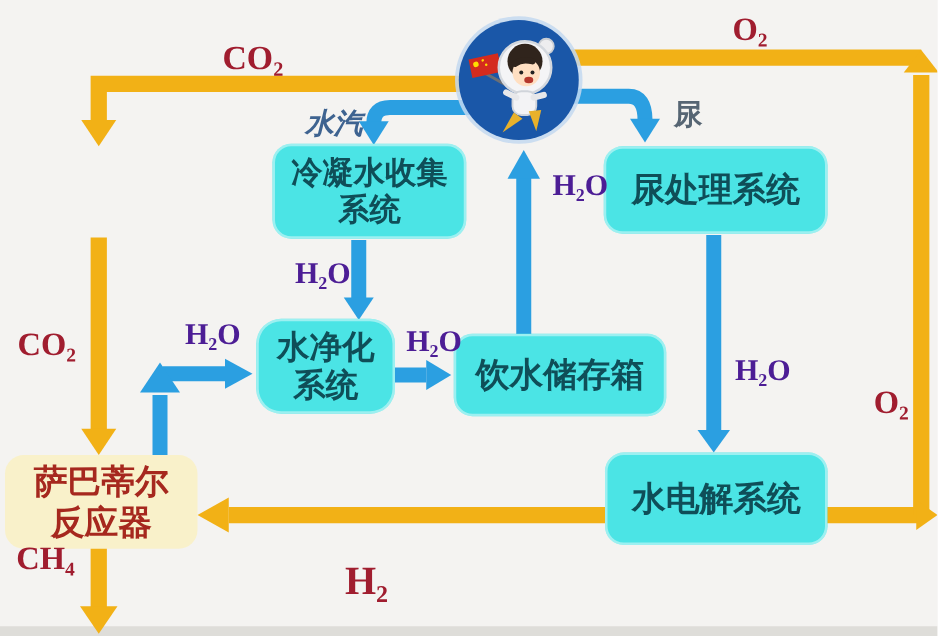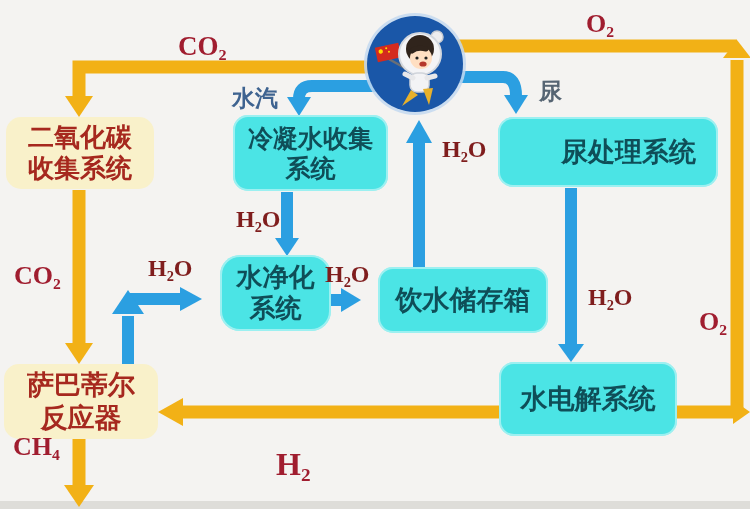--- a/index.html
+++ b/index.html
@@ -9,28 +9,28 @@
     background:#F4F3F1; overflow:hidden;
   }
   #flow-svg { position:absolute; left:0; top:0; z-index:1; }
   .box {
     position:absolute; z-index:2;
     display:flex; align-items:center; justify-content:center;
     text-align:center; font-weight:bold; white-space:pre-line;
     border-radius:15px; line-height:1.2;
     font-family:"Liberation Sans", sans-serif;
   }
-  .cyan  { background:#4BE4E5; color:#0F4E58; box-shadow: inset 0 0 0 2px rgba(255,255,255,.45); margin-left: 15px; }
+  .cyan  { background:#4BE4E5; color:#0F4E58; box-shadow: inset 0 0 0 2px rgba(255,255,255,.45); }
   .cream { background:#F9F1CA; color:#A6281E; }
   .label {
     position:absolute; z-index:3; font-weight:bold;
     font-family:"Liberation Serif", serif; white-space:nowrap;
   }
   .red    { color:#A01D2F; }
-  .blue   { color:#7f1d1d; }
+  .blue   { color:#4c1d95; }
   .slate  { color:#3E6390; font-family:"Liberation Sans", sans-serif; }
   .gray   { color:#566573; font-family:"Liberation Sans", sans-serif; }
   #astronaut {
     position:absolute; z-index:4; left:367px; top:16px;
     width:96px; height:96px; border-radius:50%;
     background:#1A57A8;
     box-shadow:0 0 0 3px rgba(195,216,240,.85);
   }
   .bottom-strip {
     position:absolute; left:0; top:501px; width:750px; height:8px;
@@ -78,39 +78,37 @@
       <polygon points="504,95 528,95 516,114"></polygon>
       <polygon points="406,143 432,143 419,120"></polygon>
       <polygon points="275,238 299,238 287,256"></polygon>
       <polygon points="341,288 341,312 361,300"></polygon>
       <polygon points="112,314 144,314 128,290"></polygon>
       <polygon points="180,287 180,311 202,299"></polygon>
       <polygon points="558,344 584,344 571,362"></polygon>
     </g>
   </svg>
 
-  <div class="box cream" style="left:6px;  top:117px; width:148px; height:72px; font-size:26px;">二氧化碳
-收集系统</div>
   <div class="box cyan" style="left:218px; top:115px; width:155px; height:76px; font-size:25px;">冷凝水收集
 系统</div>
-  <div class="box cyan" style="left:483px; top:117px; width:179px; height:70px; font-size:27px;padding-left:41px;">尿处理系统</div>
+  <div class="box cyan" style="left:483px; top:117px; width:179px; height:70px; font-size:27px;">尿处理系统</div>
   <div class="box cyan" style="left:205px; top:255px; width:111px; height:76px; font-size:26px;border-radius:20px;">水净化
 系统</div>
   <div class="box cyan" style="left:363px; top:267px; width:170px; height:66px; font-size:27px;">饮水储存箱</div>
   <div class="box cyan" style="left:484px; top:362px; width:178px; height:74px; font-size:27px;">水电解系统</div>
   <div class="box cream" style="left:4px;  top:364px; width:154px; height:75px; font-size:27px;">萨巴蒂尔
 反应器</div>
 
   <div class="label red" style="left:178px; top:31px;  font-size:27px;">CO₂</div>
   <div class="label red" style="left:586px; top:9px;   font-size:26px;">O₂</div>
   <div class="label red" style="left:14px;  top:261px; font-size:26px;">CO₂</div>
   <div class="label red" style="left:13px;  top:432px; font-size:26px;">CH₄</div>
   <div class="label red" style="left:276px; top:446px; font-size:32px;">H₂</div>
   <div class="label red" style="left:699px; top:307px; font-size:26px;">O₂</div>
-  <div class="label slate" style="left:232px; top:83px;  font-size:23px;">水汽</div>
+  <div class="label slate" style="left:244px; top:83px;  font-size:23px;font-style:italic;">水汽</div>
   <div class="label gray" style="left:539px; top:76px;  font-size:23px;">尿</div>
   <div class="label blue" style="left:442px; top:136px; font-size:24px;">H₂O</div>
   <div class="label blue" style="left:236px; top:206px; font-size:24px;">H₂O</div>
   <div class="label blue" style="left:325px; top:261px; font-size:24px;">H₂O</div>
   <div class="label blue" style="left:148px; top:255px; font-size:24px;">H₂O</div>
   <div class="label blue" style="left:588px; top:284px; font-size:24px;">H₂O</div>
 
   <div id="astronaut">
     <svg width="96" height="96" viewBox="0 0 96 96">
 

